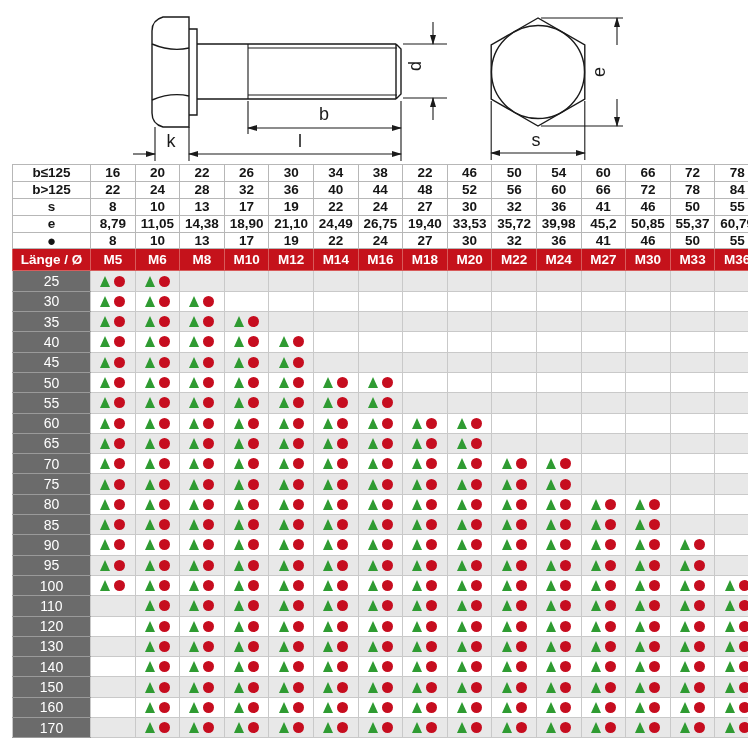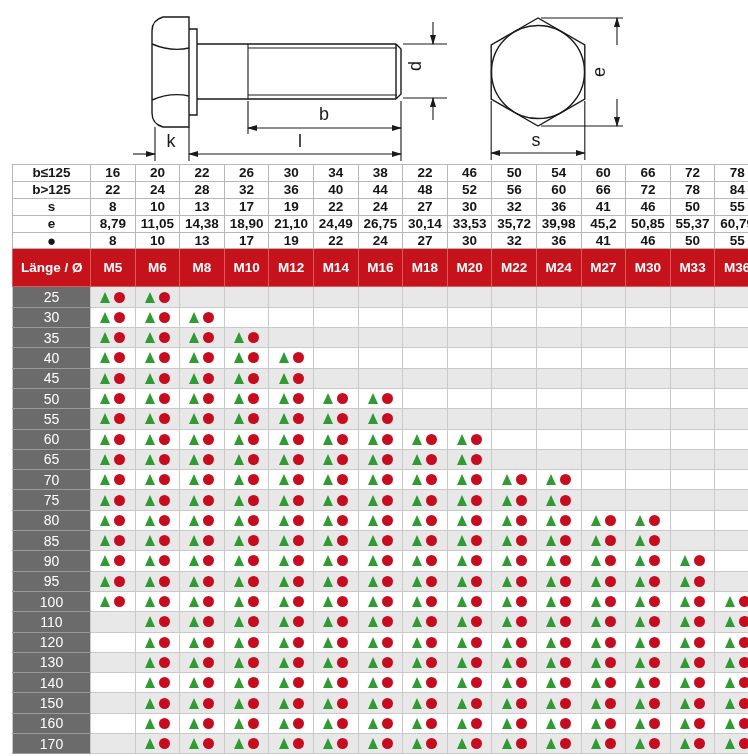--- a/index.html
+++ b/index.html
@@ -7,21 +7,21 @@
         font-family:"Liberation Sans",sans-serif;}
   .drawing-wrap{width:748px;height:164px;}
   
   table{border-collapse:collapse;table-layout:fixed;width:748px;margin-left:12px;}
   .dims td,.dims th{border:1px solid #b7b7b7;height:15.9px;padding:0;text-align:center;
         font-size:13.5px;font-weight:bold;color:#151515;line-height:1;overflow:hidden;white-space:nowrap;}
   .dims th{font-weight:bold;}
   .dims .dotlbl{font-size:15px;line-height:.9;}
   
   .grid th{background:var(--hdr-red);color:#fff;font-size:13.5px;font-weight:bold;height:21px;
-        padding:8px;border:1px solid #d85b5b;border-top:none;overflow:hidden;white-space:nowrap;}
+        padding:0;border:1px solid #d85b5b;border-top:none;overflow:hidden;white-space:nowrap;}
   .grid td{height:19.3px;padding:0;border:1px solid #c9c9c9;overflow:hidden;}
   .grid td.len{background:var(--len-gray);color:#fff;font-weight:normal;font-size:14px;
         text-align:center;border-color:#9a9a9a #c9c9c9;}
   .grid tr.odd td.data{background:#e8e8e8;}
   .grid tr.even td.data{background:#ffffff;}
   .cellwrap{display:flex;align-items:center;justify-content:center;gap:4px;height:100%;}
   .tri{width:0;height:0;border-left:5.5px solid transparent;border-right:5.5px solid transparent;
        border-bottom:11px solid var(--tri-green);display:block;}
   .dot{width:11px;height:11px;border-radius:50%;background:var(--dot-red);display:block;}
   svg text{font-family:"Liberation Sans",sans-serif;fill:#1a1a1a;}
@@ -138,21 +138,21 @@
         </tr>
         <tr>
           <th>e</th>
           <td>8,79</td>
           <td>11,05</td>
           <td>14,38</td>
           <td>18,90</td>
           <td>21,10</td>
           <td>24,49</td>
           <td>26,75</td>
-          <td>30,14</td>
+          <td>19,40</td>
           <td>33,53</td>
           <td>35,72</td>
           <td>39,98</td>
           <td>45,2</td>
           <td>50,85</td>
           <td>55,37</td>
           <td>60,79</td>
         </tr>
         <tr>
           <th class="dotlbl">●</th>

